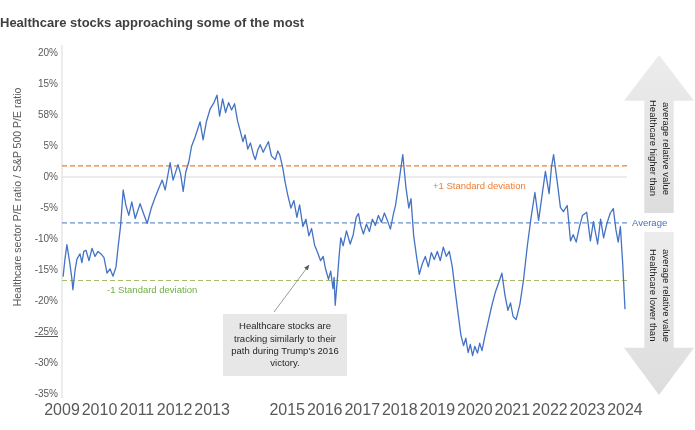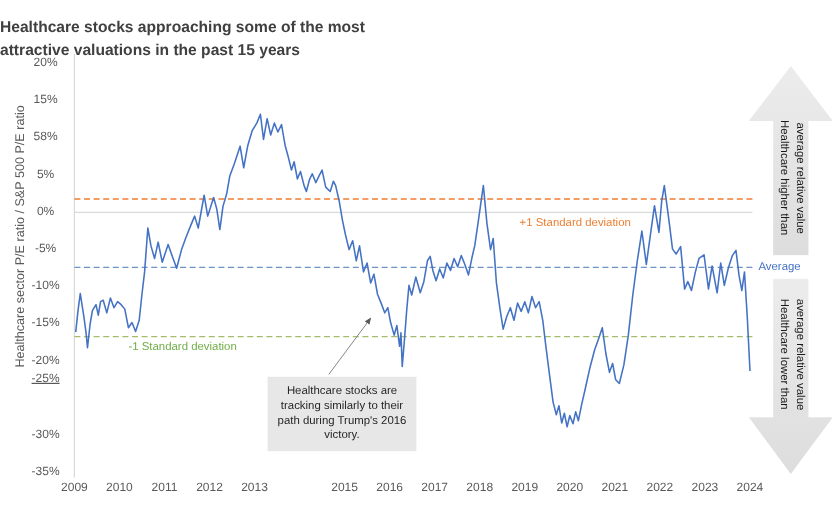--- a/index.html
+++ b/index.html
@@ -3,22 +3,22 @@
 <meta charset="utf-8">
 <style>
   html,body{margin:0;padding:0;background:#ffffff;}
   body{width:695px;height:430px;position:relative;overflow:hidden;
        font-family:"Liberation Sans", sans-serif;}
   .abs{position:absolute;}
   #title{left:0;top:14px;width:695px;text-align:left;font-size:13px;font-weight:bold;
          color:#404040;line-height:1.45;}
   #y-axis-title{left:-132px;top:190px;width:300px;height:14px;transform:rotate(-90deg);
          transform-origin:center;text-align:center;font-size:10.5px;color:#595959;}
-  .ytick{width:40px;text-align:center;font-size:10px;color:#595959;}
-  .xtick{width:40px;text-align:center;font-size:10px;color:#595959;}
+  .ytick{width:40px;text-align:right;font-size:10px;color:#595959;}
+  .xtick{width:40px;text-align:center;font-size:16px;color:#595959;}
   .reflabel{font-size:9.5px;white-space:nowrap;}
   #plus1sd-label{left:433px;top:148px;color:#ED7D31;margin-top:32px;}
   #average-label{left:632px;top:217px;color:#4472C4;}
   #minus1sd-label{left:107px;top:284px;color:#70AD47;}
   #annotation-box{left:223px;top:314px;width:124px;height:62px;background:#e7e7e7;
          color:#262626;font-size:9.5px;line-height:1.3;text-align:center;
          display:flex;align-items:center;justify-content:center;padding:2px 3px;
          box-sizing:border-box;}
   .block-arrow{left:624px;width:70px;background:linear-gradient(180deg,#ececec,#dddddd);}
   #up-arrow{top:55px;height:158px;
@@ -47,36 +47,35 @@
       <line x1="62" x2="627" y1="165.84" y2="165.84" stroke="#ED7D31" stroke-width="1.1" stroke-dasharray="5,3"></line>
       <line x1="62" x2="627" y1="222.88" y2="222.88" stroke="#6E93C8" stroke-width="1.1" stroke-dasharray="5,3"></line>
       <line x1="62" x2="627" y1="280.53999999999996" y2="280.53999999999996" stroke="#A5BD6A" stroke-width="1.1" stroke-dasharray="5,3"></line>
     </g>
   <polyline id="series-line" fill="none" stroke="#4472C4" stroke-width="1.3" stroke-linejoin="round" points="63.1,276.8 65.0,258.8 66.9,244.6 69.9,263.8 71.8,278.1 72.9,289.8 75.1,270.0 77.0,258.8 80.0,253.9 81.9,262.6 83.8,251.4 86.0,250.2 89.0,260.7 92.0,248.3 95.0,256.4 98.0,251.4 101.0,253.9 104.0,257.6 107.0,273.1 110.0,268.8 113.0,276.2 116.0,266.9 118.3,245.2 120.5,226.6 123.2,190.0 125.8,204.9 128.8,215.4 131.8,201.8 135.2,218.5 140.1,203.7 143.8,214.2 147.2,223.5 151.3,208.0 155.1,197.5 158.8,188.2 162.2,180.1 165.2,190.0 170.1,162.7 173.1,180.1 178.0,164.6 180.6,173.9 183.2,191.3 185.8,172.0 188.9,161.5 191.5,146.6 195.2,136.7 200.1,121.8 203.1,139.8 206.5,121.2 210.2,108.8 214.0,102.6 217.0,95.2 219.6,116.2 222.6,98.9 225.6,112.5 228.6,102.6 231.6,110.0 234.6,103.8 237.6,121.2 240.3,131.1 242.9,141.7 245.1,134.8 247.8,149.1 250.4,142.9 253.4,154.7 255.3,159.6 257.9,149.7 260.2,144.8 263.2,152.2 266.2,146.0 268.4,141.7 271.4,155.9 275.2,159.6 277.8,151.0 279.7,154.7 282.7,167.7 285.3,183.2 287.9,195.6 290.9,208.0 293.9,200.6 296.9,217.3 299.6,204.9 302.9,226.6 305.9,219.2 308.9,235.9 311.6,228.5 314.6,245.2 317.6,252.6 320.6,260.7 323.2,256.4 325.5,268.8 328.5,279.3 330.7,271.2 333.0,288.6 334.1,277.4 335.2,305.3 337.1,282.4 339.0,257.6 340.8,237.8 343.1,245.8 346.5,230.9 350.2,244.0 353.2,234.7 356.2,217.3 358.5,213.6 360.7,225.4 363.4,234.0 366.4,224.1 369.4,231.6 372.4,219.2 375.4,225.4 378.4,215.4 381.4,222.3 384.4,213.0 387.4,220.4 390.4,229.1 393.4,214.2 395.6,204.9 398.3,186.3 400.5,170.8 402.8,154.7 405.8,186.3 408.8,208.0 411.0,198.7 413.7,235.9 416.7,257.6 419.3,274.3 422.3,263.8 425.3,256.4 428.3,266.9 431.3,252.6 434.3,259.5 437.3,251.4 440.3,260.7 443.3,247.1 446.3,256.4 449.3,251.4 452.3,266.9 454.9,288.6 457.9,312.2 460.9,335.1 463.6,345.6 465.8,338.2 468.1,352.5 470.3,344.4 472.6,355.6 474.8,346.3 477.5,353.1 479.7,343.2 482.0,350.6 484.6,337.6 488.0,322.7 491.7,306.0 495.5,291.7 499.2,281.2 501.9,273.1 504.9,294.8 507.9,310.3 510.5,302.9 513.1,316.5 516.1,319.6 519.9,304.1 523.6,279.3 527.4,245.2 531.1,217.3 534.9,192.5 538.6,220.4 541.6,198.7 545.4,171.4 549.1,193.7 551.4,167.7 553.6,154.7 557.4,183.2 560.4,207.4 563.4,211.7 567.2,205.5 570.5,240.9 573.2,234.7 576.2,242.1 579.5,226.6 582.5,215.4 586.7,212.3 590.4,240.9 593.4,221.6 597.6,244.0 600.6,219.2 603.6,237.8 606.9,223.5 610.3,213.0 613.3,208.6 615.9,229.7 618.2,242.1 620.4,226.6 622.7,263.8 625.0,309.1"></polyline>
   <line id="callout-arrow" x1="274" y1="312" x2="309" y2="265" stroke="#808080" stroke-width="0.8" marker-end="url(#ah)"></line>
 </svg>
 
 <div id="title" class="abs">
   <div>Healthcare stocks approaching some of the most</div>
-  <div>attractive valuations in the past 15 years</div>
 </div>
 
 <div id="y-axis-title" class="abs">Healthcare sector P/E ratio / S&amp;P 500 P/E ratio</div>
 
 <div id="yticks">
     <div class="abs ytick" style="left: 18px; top: 47px;">20%</div>
     <div class="abs ytick" style="left: 18px; top: 78px;">15%</div>
     <div class="abs ytick" style="left: 18px; top: 109px;">58%</div>
     <div class="abs ytick" style="left: 18px; top: 140px;">5%</div>
     <div class="abs ytick" style="left: 18px; top: 171px;">0%</div>
     <div class="abs ytick" style="left: 18px; top: 202px;">-5%</div>
     <div class="abs ytick" style="left: 18px; top: 233px;">-10%</div>
     <div class="abs ytick" style="left: 18px; top: 264px;">-15%</div>
     <div class="abs ytick" style="left: 18px; top: 295px;">-20%</div>
-    <div class="abs ytick" style="left: 18px; top: 310px; text-decoration: underline;">-25%</div>
+    <div class="abs ytick" style="left: 18px; top: 326px; text-decoration: underline;">-25%</div>
     <div class="abs ytick" style="left: 18px; top: 357px;">-30%</div>
     <div class="abs ytick" style="left: 18px; top: 388px;">-35%</div>
   </div>
 <div id="xticks">
     <div class="abs xtick" style="left: 42px; top: 401px;">2009</div>
     <div class="abs xtick" style="left: 79.53px; top: 401px;">2010</div>
     <div class="abs xtick" style="left: 117.06px; top: 401px;">2011</div>
     <div class="abs xtick" style="left: 154.59px; top: 401px;">2012</div>
     <div class="abs xtick" style="left: 192.12px; top: 401px;">2013</div>
     <div class="abs xtick" style="left: 229.65px; top: 401px; margin-top: 36px;">2014</div>

